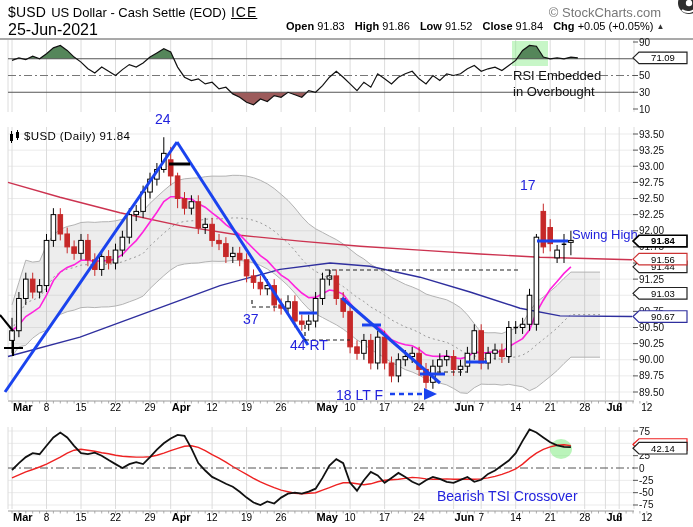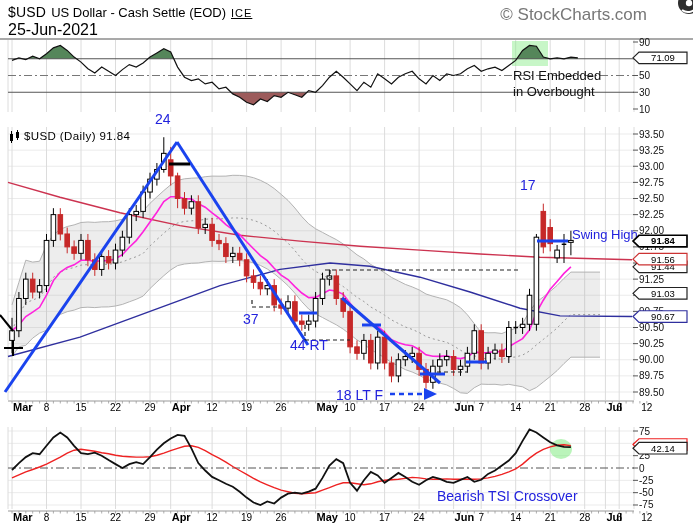--- a/index.html
+++ b/index.html
@@ -2,40 +2,47 @@
 <html><head>
 <meta charset="utf-8">
 <style>
   html,body{margin:0;padding:0;background:#fff;width:693px;height:527px;overflow:hidden;
     font-family:"Liberation Sans",sans-serif;}
   #stage{position:relative;width:693px;height:527px;background:#fff;}
   .hdr{position:absolute;left:0;top:0;width:693px;height:39px;background:#fff;}
   .r1{position:absolute;left:8px;top:3px;white-space:nowrap;}
   .sym{font-size:14px;font-weight:normal;color:#000;letter-spacing:.2px;}
   .nm{font-size:13px;color:#000;margin-left:5px;}
-  .exch{font-size:11px;color:#000;margin-left:5px;letter-spacing:1px;text-decoration:underline;}
-  .cpy{position:absolute;right:46px;top:5px;font-size:17px;color:#777;}
+  .exch{font-size:14px;color:#000;margin-left:5px;letter-spacing:1px;text-decoration:underline;}
+  .cpy{position:absolute;right:32px;top:5px;font-size:13px;color:#777;}
   .dt{position:absolute;left:8px;top:21px;font-size:16px;color:#000;}
   .ohlc{position:absolute;left:286px;top:20px;font-size:11px;color:#000;white-space:nowrap;}
   .ohlc b{font-weight:bold;margin-left:7px;}
   .ohlc b:first-child{margin-left:0;}
   .arrow{font-size:8px;color:#333;margin-left:3px;vertical-align:1px;}
   svg{position:absolute;left:0;top:0;}
   text{font-family:"Liberation Sans",sans-serif;}
 </style>
 </head>
 <body>
 
 <div id="stage">
   <div class="hdr">
     <div class="r1">
       <span class="sym">$USD</span><span class="nm">US Dollar - Cash Settle (EOD)</span><span class="exch">ICE</span>
     </div>
     <span class="cpy">© StockCharts.com</span>
     <span class="dt">25-Jun-2021</span>
+    <div class="ohlc">
+      <b>Open</b> <span>91.83</span>
+      <b>High</b> <span>91.86</span>
+      <b>Low</b> <span>91.52</span>
+      <b>Close</b> <span>91.84</span>
+      <b>Chg</b> <span>+0.05 (+0.05%)</span><span class="arrow">▲</span>
+    </div>
   </div>
 
   <svg id="cv" width="693" height="527" viewBox="0 0 693 527">
     <g id="g-grid">
         <line x1="8" y1="134" x2="634" y2="134" stroke="#ebebeb" stroke-width="1"></line>
         <line x1="8" y1="150.125" x2="634" y2="150.125" stroke="#ebebeb" stroke-width="1"></line>
         <line x1="8" y1="166.25" x2="634" y2="166.25" stroke="#ebebeb" stroke-width="1"></line>
         <line x1="8" y1="182.375" x2="634" y2="182.375" stroke="#ebebeb" stroke-width="1"></line>
         <line x1="8" y1="198.5" x2="634" y2="198.5" stroke="#ebebeb" stroke-width="1"></line>
         <line x1="8" y1="214.625" x2="634" y2="214.625" stroke="#ebebeb" stroke-width="1"></line>

